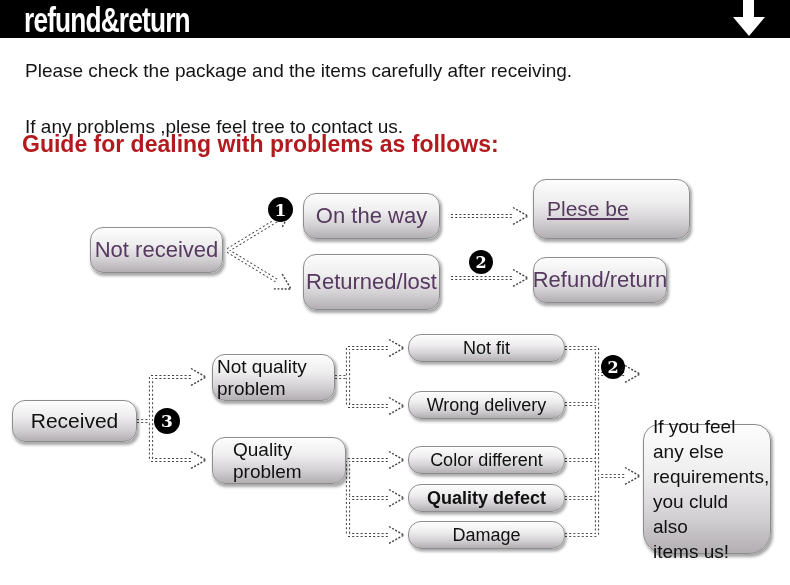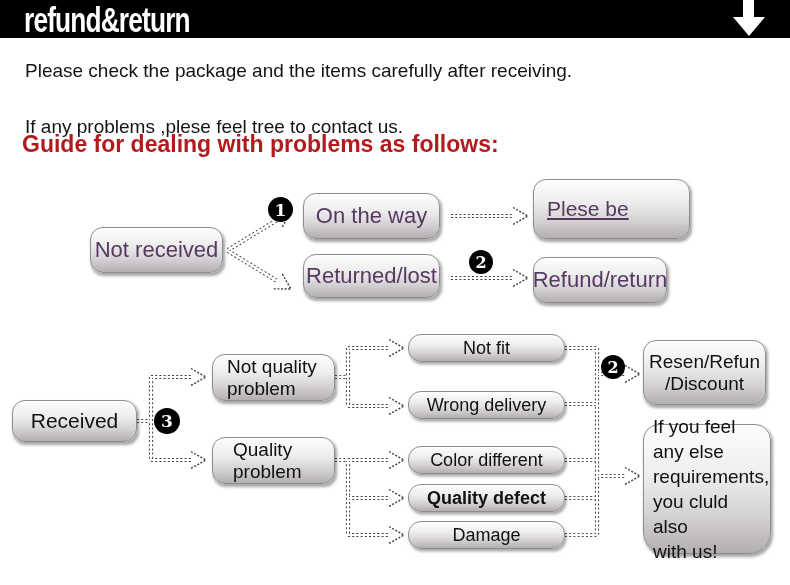--- a/index.html
+++ b/index.html
@@ -26,26 +26,26 @@
   .node{position:absolute;box-sizing:border-box;
         background:linear-gradient(180deg,#fdfdfd 0%,#efeeef 38%,#d3d0d3 72%,#b2aeb2 100%);
         border:1px solid #8d8d8d;border-radius:13px;
         box-shadow:1.5px 2.5px 3px rgba(0,0,0,0.35), inset 0 1px 0 #ffffff;
         display:flex;flex-direction:column;align-items:center;justify-content:center;
         color:#111;line-height:1.15;}
   .purple{color:#56395f;}
   .left-align{align-items:flex-start;}
   #n-not-received{left:90px;top:227px;width:133px;height:46px;font-size:22px;}
   #n-on-the-way{left:303px;top:193px;width:137px;height:46px;font-size:22px;}
-  #n-returned-lost{left:303px;top:254px;width:137px;height:44px;font-size:22px;}
+  #n-returned-lost{left:303px;top:254px;width:137px;height:56px;font-size:22px;}
   #n-plese-wait{left:533px;top:179px;width:157px;height:60px;font-size:21px;padding-left:13px;text-decoration:underline;}
   #n-refund-return{left:533px;top:257px;width:134px;height:46px;font-size:22px;}
   #n-received{left:12px;top:400px;width:125px;height:42px;font-size:21px;}
-  #n-not-quality{left:212px;top:354px;width:123px;height:47px;font-size:19px;padding-left:14px;}
-  #n-quality-problem{left:212px;top:437px;width:123px;height:47px;font-size:19px;padding-left:20px;text-align:right;}
+  #n-not-quality{left:212px;top:354px;width:123px;height:47px;font-size:19px;padding-left:4px;}
+  #n-quality-problem{left:212px;top:437px;width:134px;height:47px;font-size:19px;padding-left:20px;text-align:right;}
   #n-not-fit{left:408px;top:334px;width:157px;height:28px;font-size:18px;}
   #n-wrong-delivery{left:408px;top:391px;width:157px;height:28px;font-size:18px;}
   #n-color-different{left:408px;top:446px;width:157px;height:28px;font-size:18px;}
   #n-quality-defect{left:408px;top:484px;width:157px;height:28px;font-size:18px;font-weight:bold;}
   #n-damage{left:408px;top:521px;width:157px;height:28px;font-size:18px;}
   #n-resen-refun{left:643px;top:340px;width:123px;height:65px;font-size:19px;}
   #n-if-you-have{left:643px;top:424px;width:128px;height:130px;font-size:19px;
                  padding:4px 4px 4px 9px;line-height:25px;border-radius:16px 16px 22px 22px;}
   
   .badge{position:absolute;background:#000;color:#fff;border-radius:50%;
@@ -183,30 +183,26 @@
     </div>
   <div class="node" id="n-color-different">
       <span>Color different</span>
     </div>
   <div class="node" id="n-quality-defect">
       <span>Quality defect</span>
     </div>
   <div class="node" id="n-damage">
       <span>Damage</span>
     </div>
-  <div class="node" id="n-resen-refun">
-    <span>Resen/Refun</span>
-    <span>/Discount</span>
-  </div>
   <div class="node left-align" id="n-if-you-have">
     <span>If you feel</span>
     <span>any else</span>
     <span>requirements,</span>
     <span>you cluld also</span>
-    <span>with us!</span>
+    <span>items us!</span>
   </div>
 
   <div class="badge" id="b1">1</div>
   <div class="badge" id="b2">2</div>
   <div class="badge" id="b3">3</div>
   <div class="badge" id="b2b">2</div>
 
 </div>
 
 </body></html>

